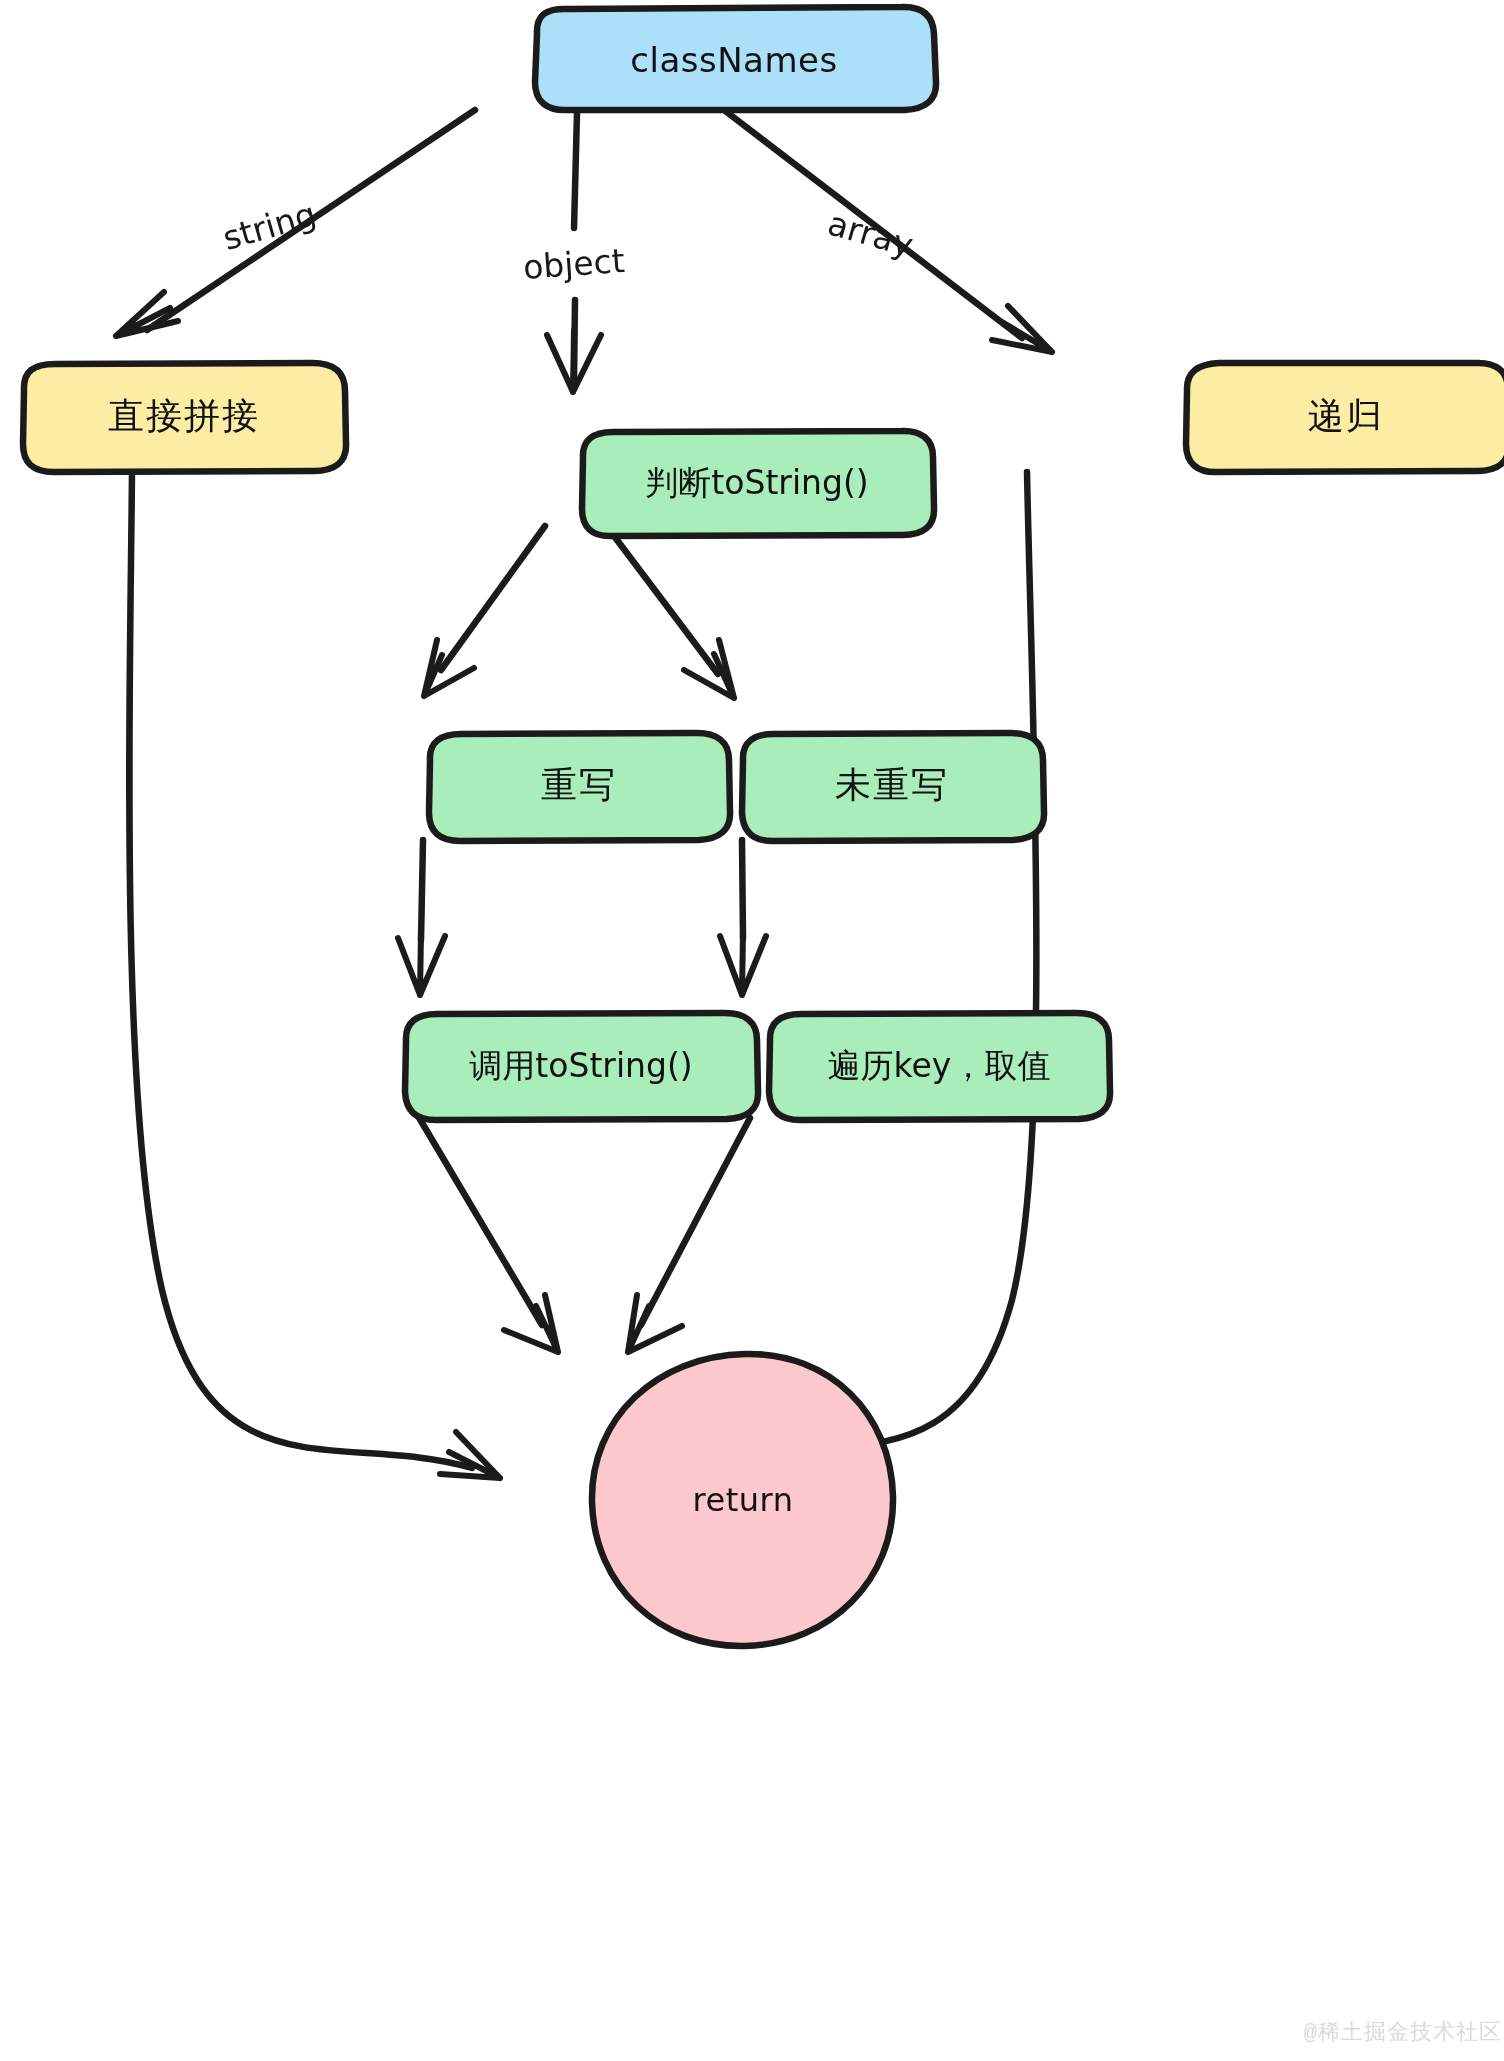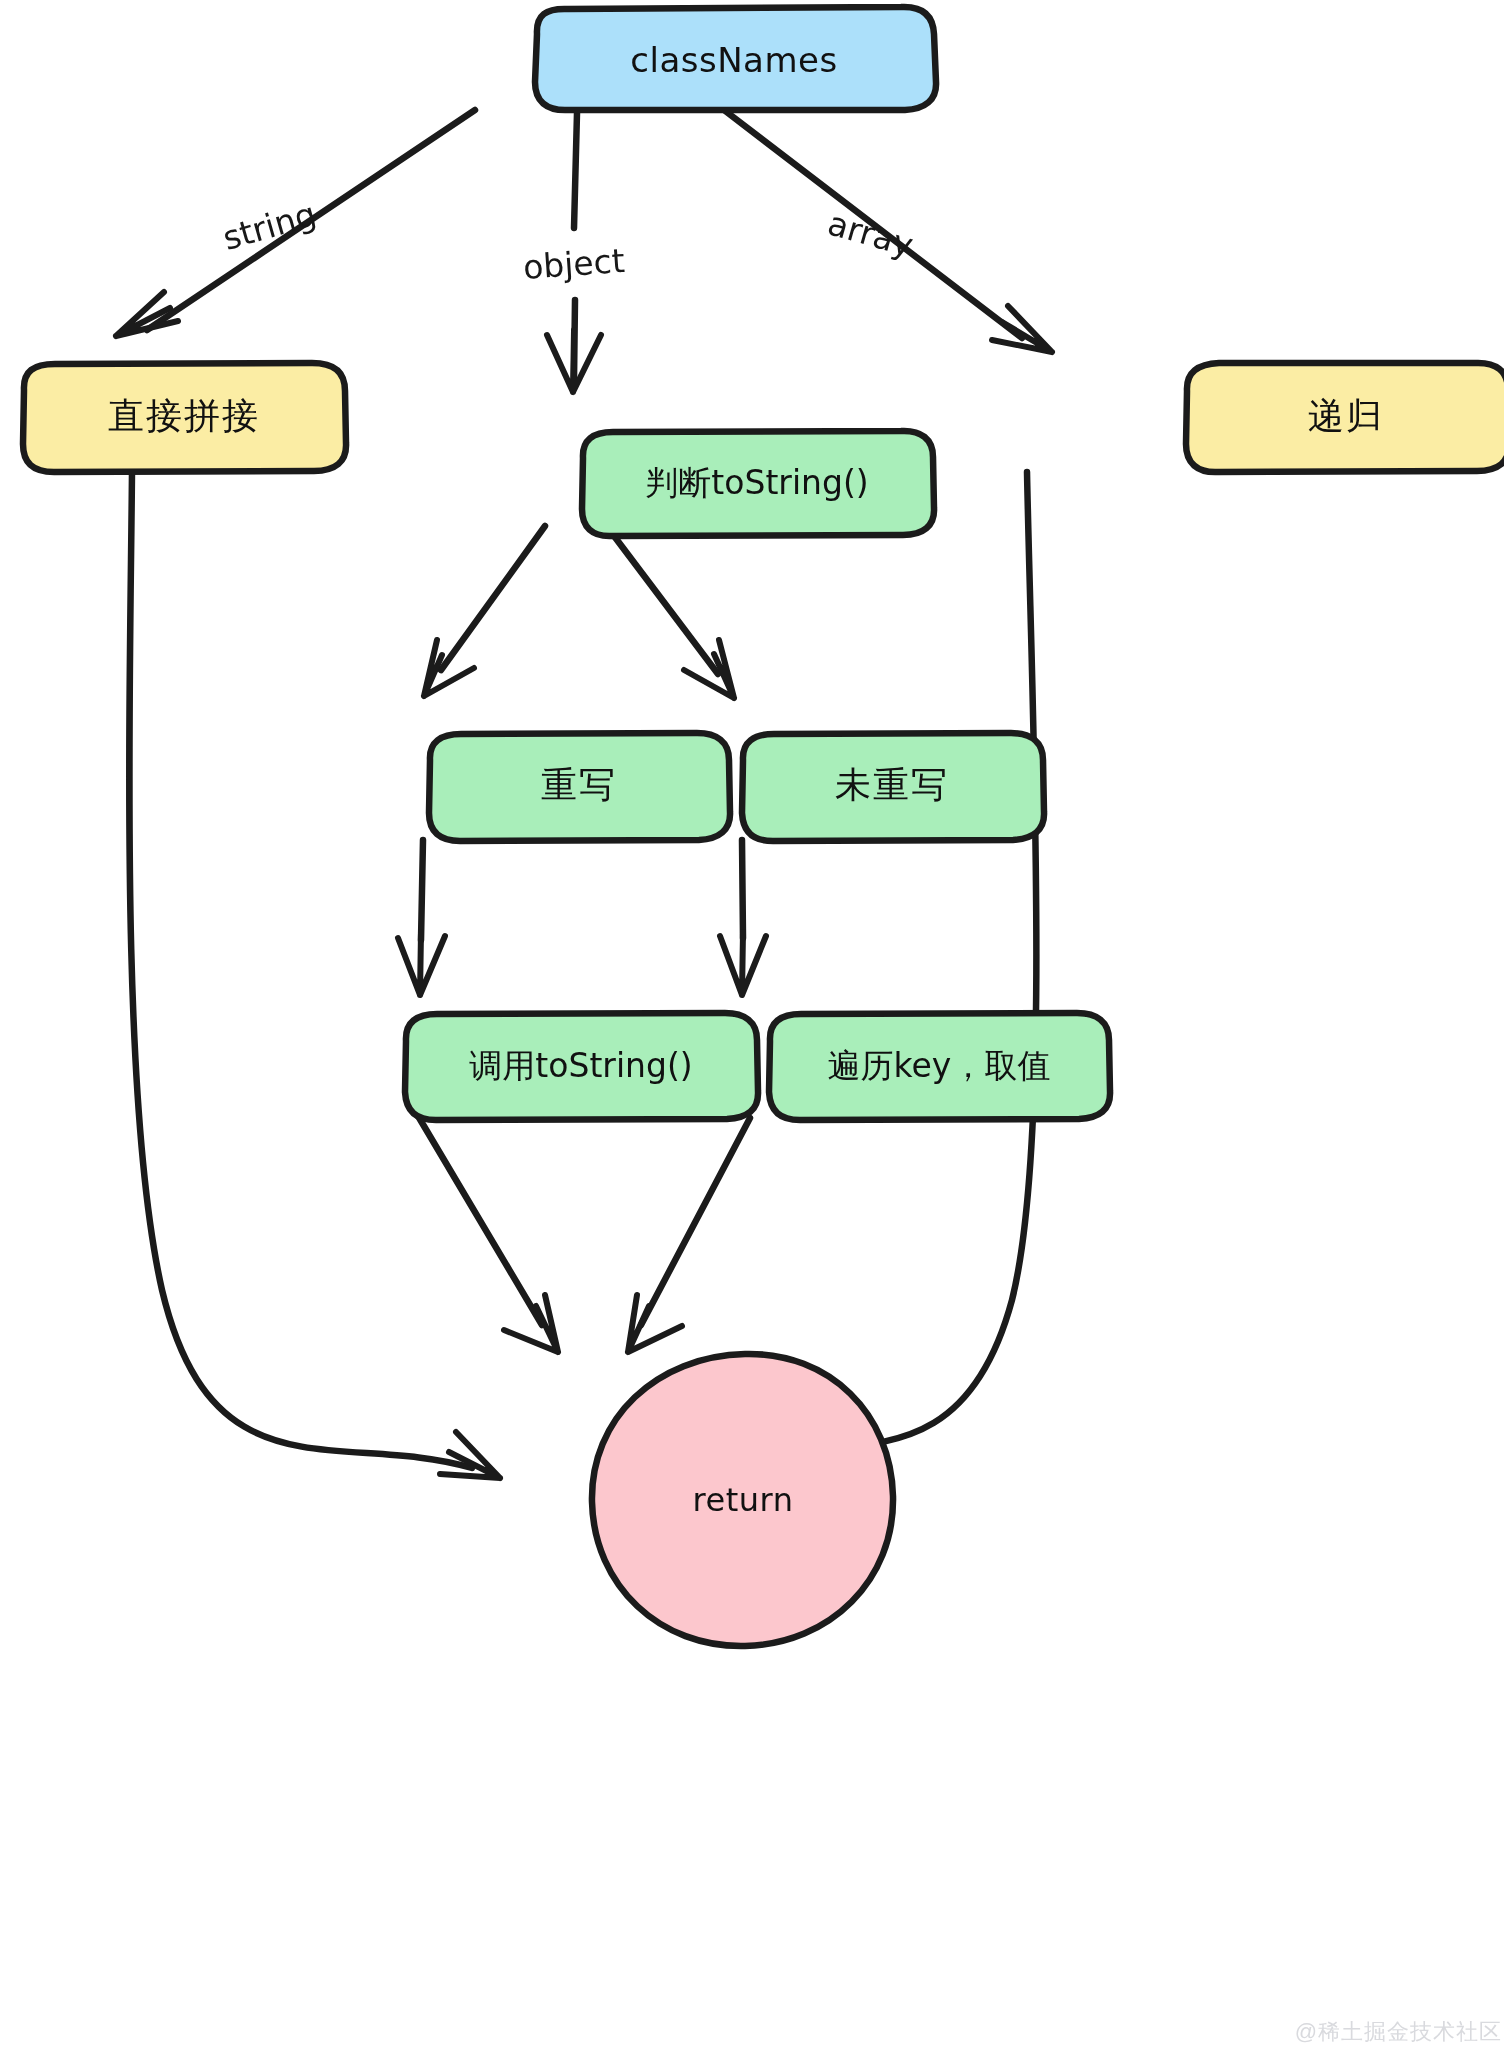--- a/index.html
+++ b/index.html
@@ -65,21 +65,21 @@
     font-size: 33px;
     text-anchor: middle;
     dominant-baseline: middle;
   }
   .watermark {
     position: absolute;
     right: 14px;
     bottom: 14px;
     color: #d9dade;
     font-size: 22px;
-    font-family: Liberation Sans, sans-serif;
+    font-family: Liberation Mono, monospace;
     letter-spacing: 1px;
     user-select: none;
   }
 </style>
 </head>
 <body>
 
 <div id="stage">
 
   <svg id="flow" viewBox="0 0 1504 2061">

